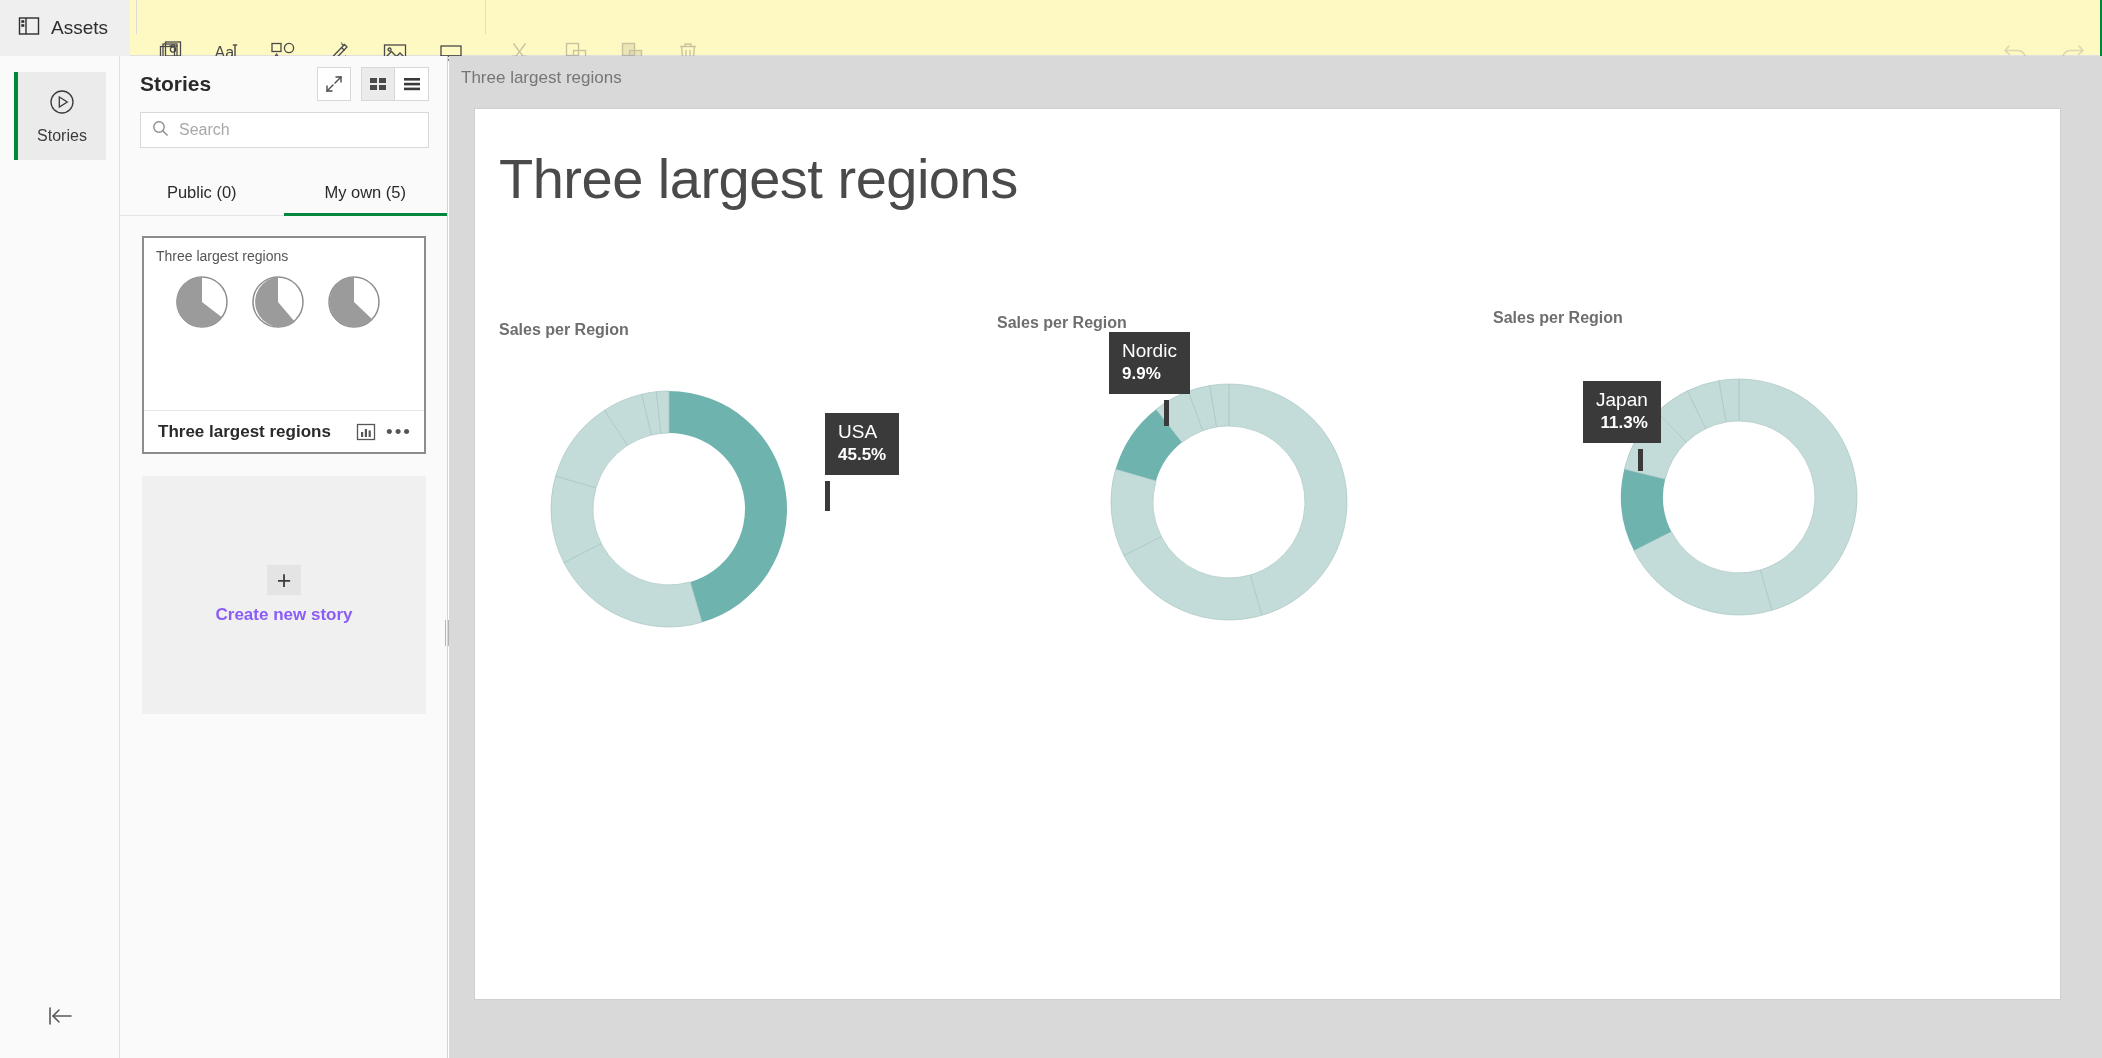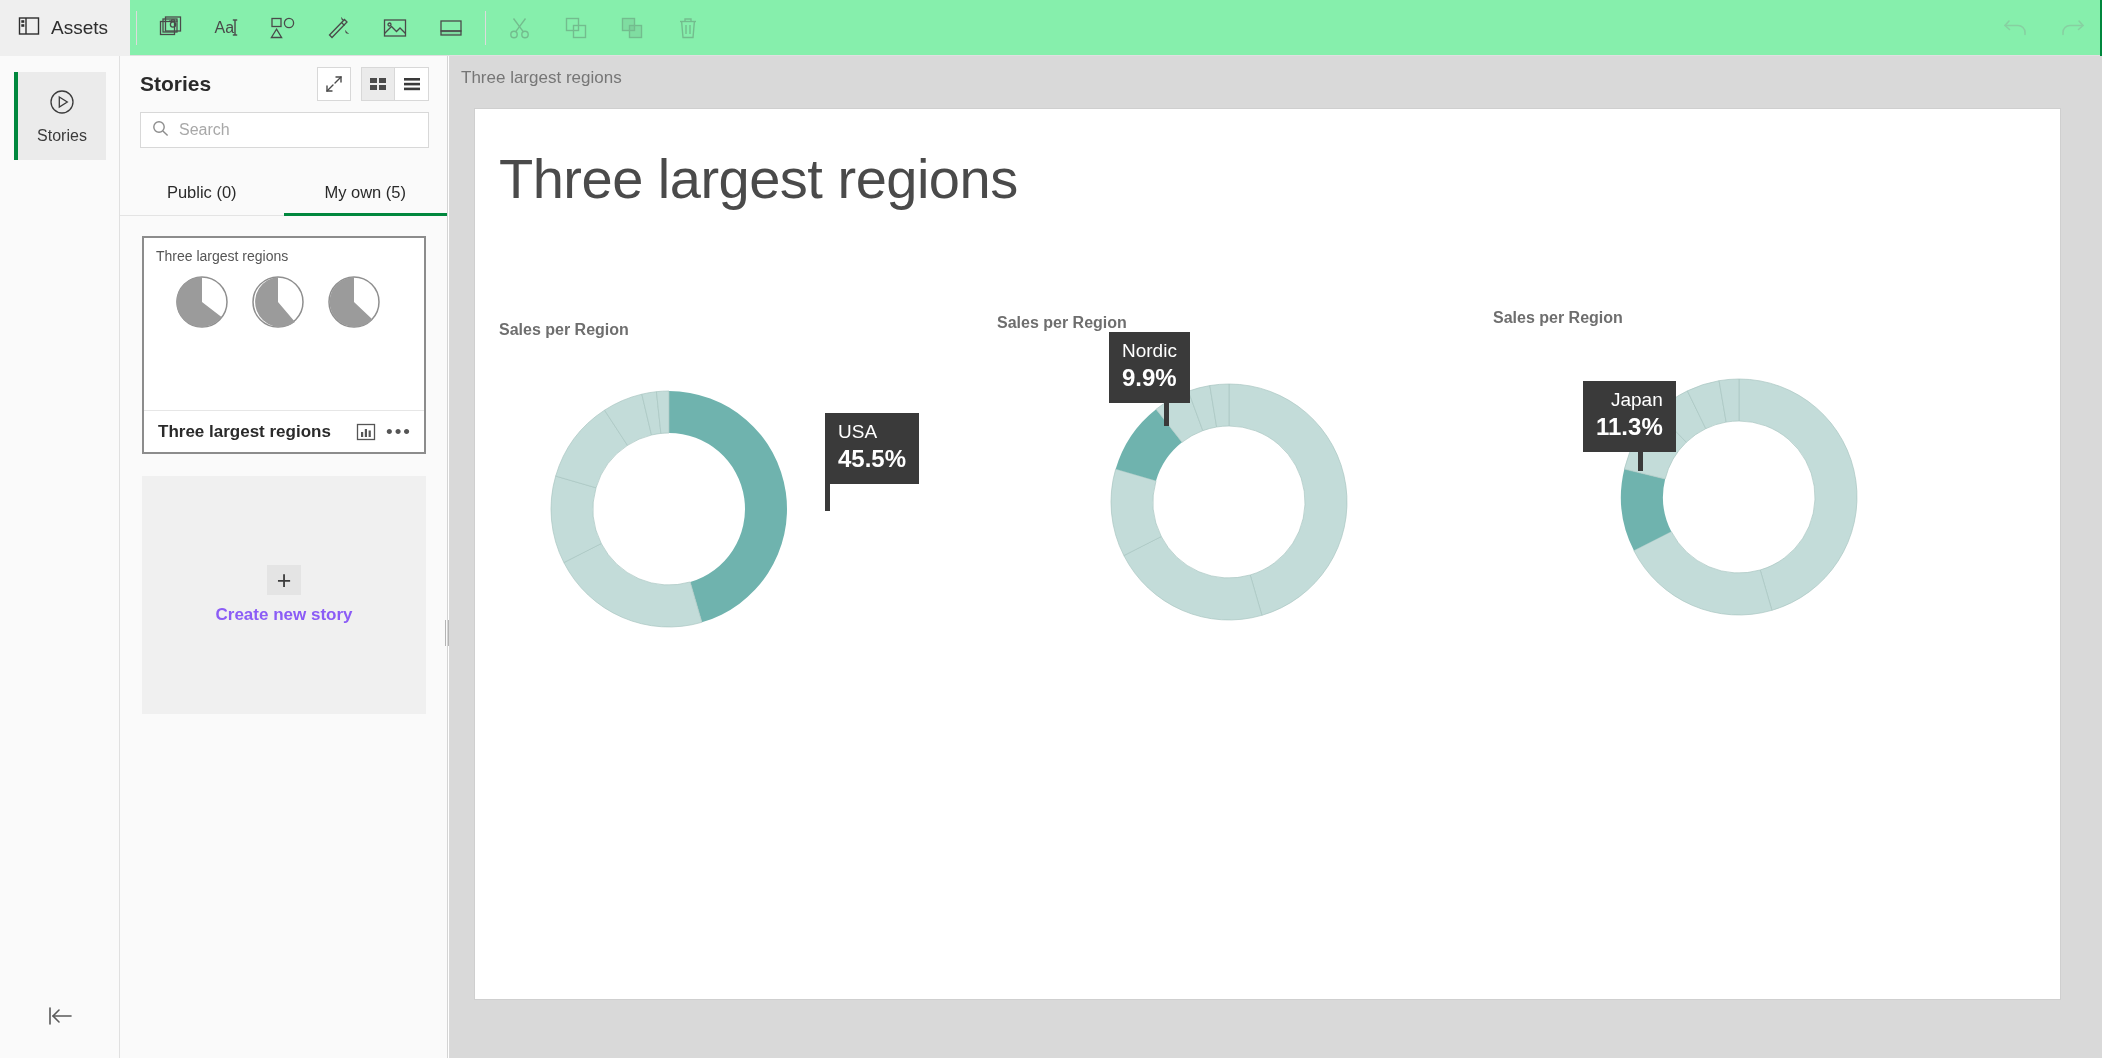--- a/index.html
+++ b/index.html
@@ -5,36 +5,37 @@
   * { box-sizing: border-box; margin: 0; padding: 0; }
   html, body {
     width: 2102px; height: 1058px;
     font-family: "Liberation Sans", sans-serif;
     background: #ffffff; overflow: hidden;
   }
 
   
   #topbar {
     position: absolute; top: 0; left: 0; width: 2102px; height: 56px;
-    background: #86efac; border-bottom: 1px solid #e0e0e0;
-    display: flex; align-items: center;
+    background: #fef9c3; border-bottom: 1px solid #e0e0e0;
+    display: flex; 
   }
   .assets-btn {
     display: flex; align-items: center; gap: 11px;
     height: 56px; padding: 0 22px 0 18px;
     background: #efefef; cursor: pointer;
   }
   .assets-btn .lbl { font-size: 19px; color: #2e2e2e; font-weight: 400; }
 
   .tb-sep { width: 1px; height: 34px; background: #dcdcdc; margin: 0 6px; }
 
   .tb-btn {
     width: 56px; height: 74px;
     display: flex; align-items: center; justify-content: center;
     cursor: pointer;
+    margin-top: 16px;
   }
   .tb-btn.dim { opacity: .30; }
   .tb-spacer { flex: 1; }
 
   .play-sep { width: 2px; height: 56px; background: #00873d; }
   .play-btn {
     display: flex; align-items: center; gap: 13px;
     height: 56px; padding: 0 30px 0 24px; cursor: pointer;
   }
   .play-btn .lbl { font-size: 20px; color: #00873d; font-weight: 700; letter-spacing: .1px; }
@@ -154,21 +155,21 @@
   .donut-block { position: absolute; }
   .donut-label { font-size: 16px; font-weight: 700; color: #6e6e6e; }
   .donut-svg { display: block; }
 
   
   .tooltip {
     position: absolute; background: #3a3a3a; color: #fff;
     padding: 7px 13px 9px 13px; line-height: 1.28;
   }
   .tooltip .tt-name { font-size: 19px; font-weight: 400; }
-  .tooltip .tt-val { font-size: 24px; font-weight: 700; }
+  .tooltip .tt-val { font-size: 17px; font-weight: 700; }
   .tt-stem { position: absolute; width: 5px; background: #3a3a3a; }
 </style>
 </head>
 <body>
 
 <div id="topbar">
 
   <div class="assets-btn">
     <span>
       <svg width="22" height="22" viewBox="0 0 22 22" fill="none" stroke="#2e2e2e" stroke-width="1.4">

